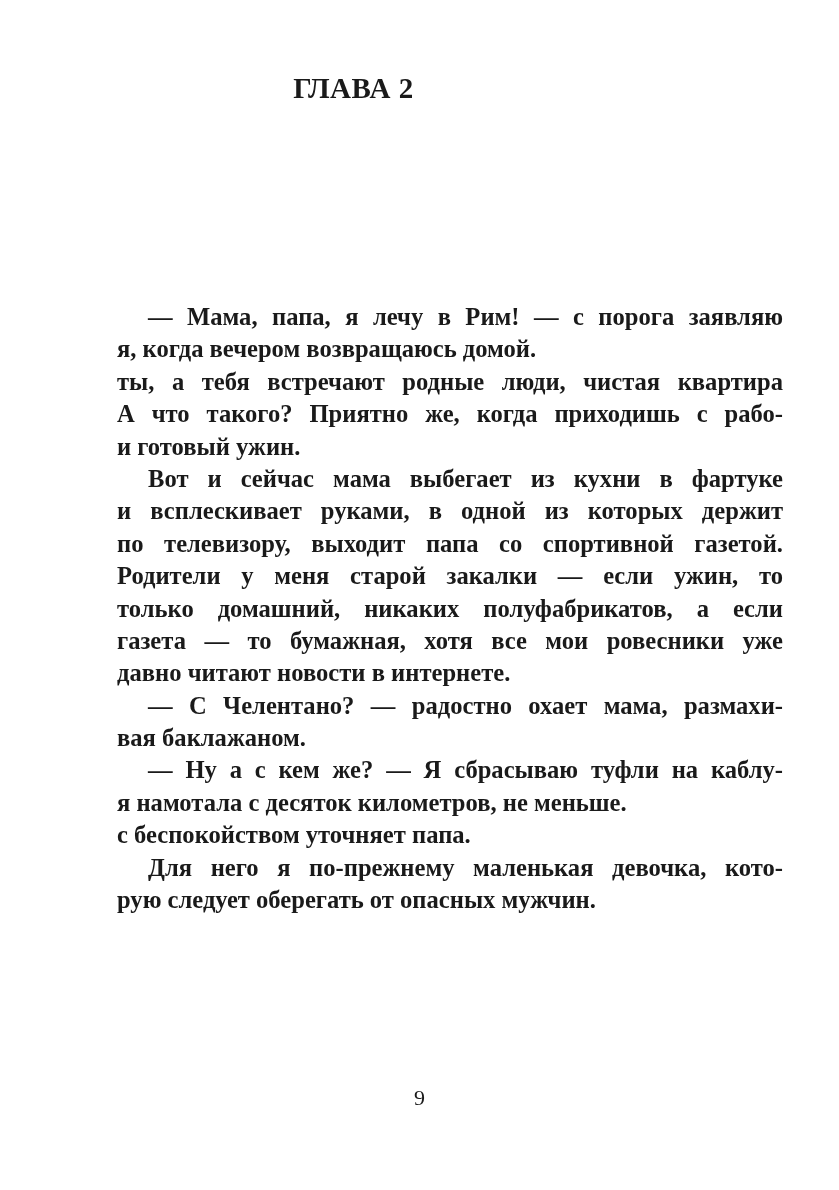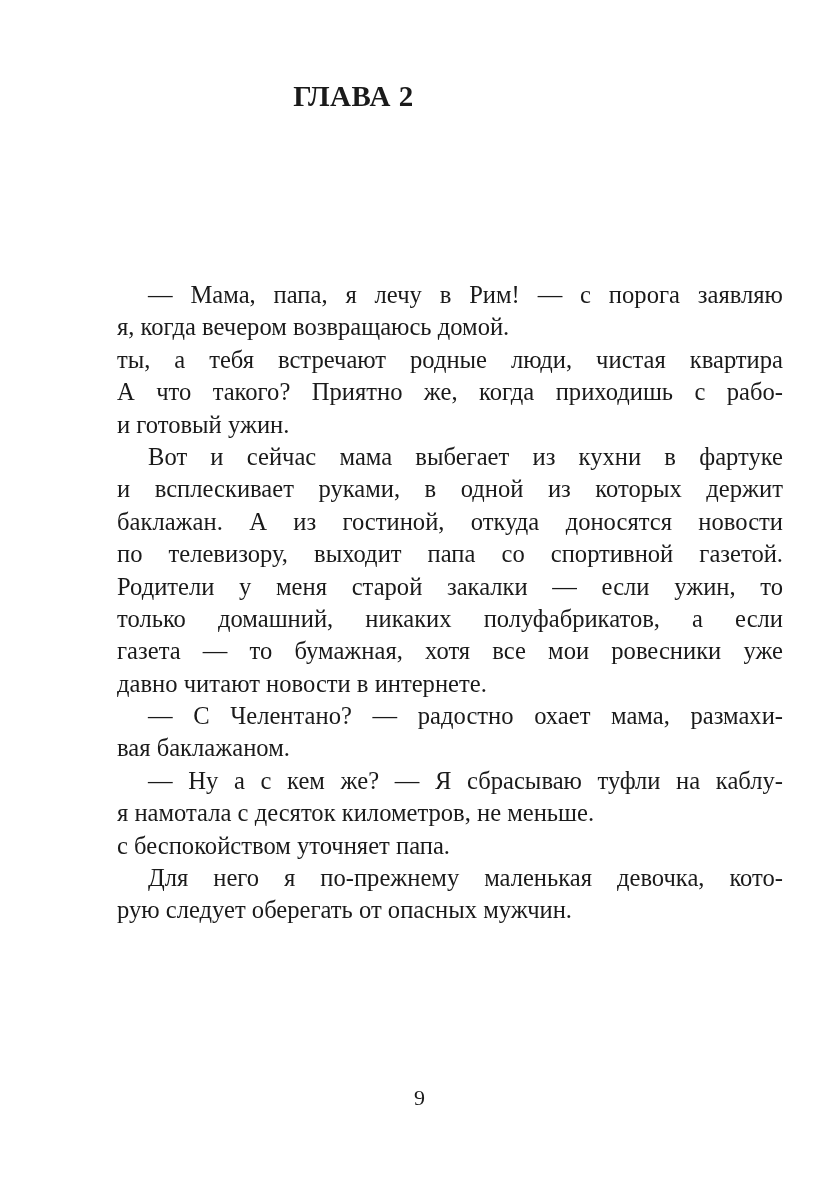--- a/index.html
+++ b/index.html
@@ -10,33 +10,34 @@
     body {
       width: 839px;
       height: 1190px;
       position: relative;
       overflow: hidden;
       font-family: "Liberation Serif", "DejaVu Serif", serif;
       color: #1a1a1a;
     }
     .chapter-title {
       position: absolute;
-      top: 80px;
+      top: 72px;
       left: 0;
       width: 707px;
       text-align: center;
       font-weight: bold;
       font-size: 29px;
       letter-spacing: 0.5px;
     }
     .body-text {
       position: absolute;
-      top: 279px;
+      top: 301px;
       left: 117px;
       width: 666px;
+      font-weight: bold;
     }
     .line {
       height: 32.4px;
       line-height: 32.4px;
       font-size: 24.6px;
       white-space: nowrap;
       text-align: justify;
       text-align-last: justify;
     }
     .line.last {
@@ -60,21 +61,20 @@
 <div class="chapter-title">ГЛАВА 2</div>
 
 <div class="body-text">
   <div class="line indent">— Мама, папа, я лечу в Рим! — с порога заявляю</div>
   <div class="line last">я, когда вечером возвращаюсь домой.</div>
   <div class="line">ты, а тебя встречают родные люди, чистая квартира</div>
   <div class="line">А что такого? Приятно же, когда приходишь с рабо-</div>
   <div class="line last">и готовый ужин.</div>
   <div class="line indent">Вот и сейчас мама выбегает из кухни в фартуке</div>
   <div class="line">и всплескивает руками, в одной из которых держит</div>
-  <div class="line">баклажан. А из гостиной, откуда доносятся новости</div>
   <div class="line">по телевизору, выходит папа со спортивной газетой.</div>
   <div class="line">Родители у меня старой закалки — если ужин, то</div>
   <div class="line">только домашний, никаких полуфабрикатов, а если</div>
   <div class="line">газета — то бумажная, хотя все мои ровесники уже</div>
   <div class="line last">давно читают новости в интернете.</div>
   <div class="line indent">— С Челентано? — радостно охает мама, размахи-</div>
   <div class="line last">вая баклажаном.</div>
   <div class="line indent">— Ну а с кем же? — Я сбрасываю туфли на каблу-</div>
   <div class="line last">я намотала с десяток километров, не меньше.</div>
   <div class="line last">с беспокойством уточняет папа.</div>

